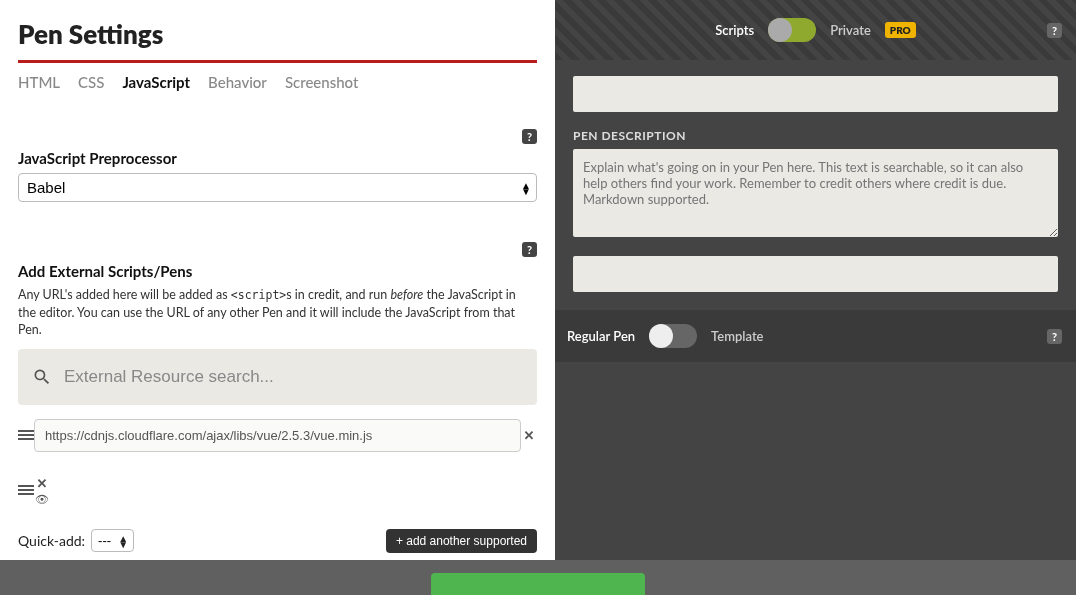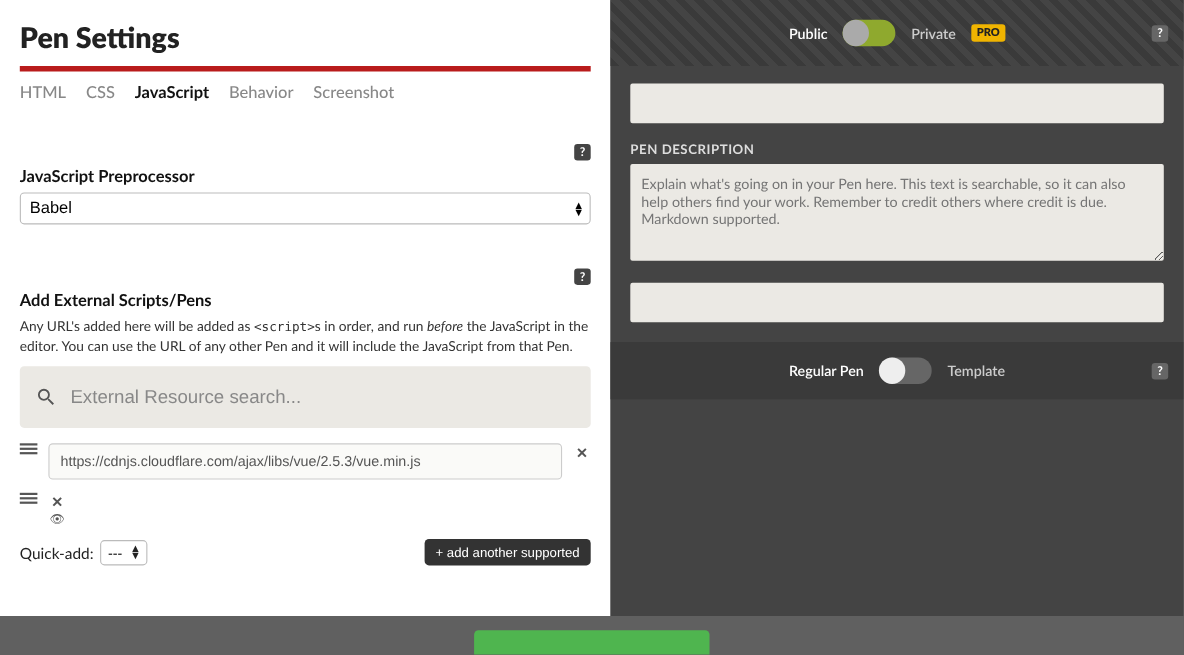--- a/index.html
+++ b/index.html
@@ -1,37 +1,37 @@
 <!DOCTYPE html>
 <html><head>
 <meta charset="utf-8">
 <style>
 * { box-sizing: border-box; margin: 0; padding: 0; }
 body { font-family: -apple-system, BlinkMacSystemFont, "Segoe UI", "Lato", sans-serif; background: #606060; width: 1076px; height: 595px; overflow: hidden; }
 .modal { display: flex; height: 560px; }
 .left-panel { width: 555px; background: #fff; padding: 18px 18px 10px 18px; overflow: hidden; }
 .right-panel { flex: 1; background: #444; color: #eee; display: flex; flex-direction: column; }
 .title { font-size: 26px; font-weight: 800; color: #222; margin-bottom: 10px; }
-.tabs { display: flex; gap: 18px; border-top: 5px solid #b91c1c; padding-top: 10px; margin-bottom: 14px; }
+.tabs { display: flex; gap: 18px; border-top: 3px solid #b91c1c; padding-top: 10px; margin-bottom: 14px; }
 .tab { font-size: 15px; color: #888; cursor: pointer; font-weight: 500; }
 .tab.active { color: #111; font-weight: 700; }
 .section-header { display: flex; justify-content: space-between; align-items: center; margin-bottom: 6px; }
 .section-header h3 { font-size: 15px; font-weight: 700; color: #111; margin-top: 44px; }
 .help-icon { width: 15px; height: 15px; background: #444; color: #fff; border-radius: 3px; font-size: 11px; font-weight: 700; display: inline-flex; align-items: center; justify-content: center; cursor: pointer; }
 .help-icon.grey { background: #666; }
 .select-wrap { position: relative; margin-bottom: 16px; }
 .select { width: 100%; padding: 5px 8px; font-size: 15px; border: 1px solid #bbb; border-radius: 4px; background: #fff; appearance: none; -webkit-appearance: none; }
 .select-arrows { position: absolute; right: 6px; top: 50%; transform: translateY(-50%); pointer-events: none; font-size: 10px; line-height: 6px; display: flex; flex-direction: column; }
 .help-text { font-size: 12.5px; color: #333; line-height: 1.4; margin-bottom: 10px; }
 .help-text code { font-family: Menlo, monospace; font-size: 11.5px; }
 .search-box { background: #ebe9e4; border-radius: 4px; display: flex; align-items: center; padding: 0 14px; height: 56px; margin-bottom: 14px; }
 .search-box svg { width: 20px; height: 20px; fill: #555; margin-right: 12px; }
 .search-input { flex: 1; border: none; background: transparent; font-size: 17px; color: #555; outline: none; }
 .search-input::placeholder { color: #888; }
-.resource-row { display: flex; gap: 10px; margin-bottom: 12px; }
+.resource-row { display: flex; align-items: center; margin-bottom: 23px; }
 .drag-handle { width: 16px; display: flex; flex-direction: column; gap: 2px; cursor: grab; }
 .drag-handle span { height: 2px; background: #555; }
 .resource-input { flex: 1; padding: 8px 10px; font-size: 13px; border: 1px solid #ccc; border-radius: 4px; background: #fafaf8; color: #555; }
 .resource-actions { display: flex; flex-direction: column; gap: 1px; color: #555; font-size: 13px; width: 16px; align-items: center; }
 .resource-actions .x { cursor: pointer; font-weight: 700; }
 .resource-actions .eye { cursor: pointer; font-size: 11px; }
 .bottom-row { display: flex; justify-content: space-between; align-items: center; margin-top: 4px; }
 .quick-add { display: flex; align-items: center; gap: 6px; font-size: 14px; color: #222; }
 .quick-add .select-wrap { margin: 0; display: inline-block; }
 .quick-add select { padding: 3px 22px 3px 6px; font-size: 13px; }
@@ -43,21 +43,21 @@
 .toggle-label { font-size: 13px; color: #ccc; font-weight: 600; }
 .toggle-label.active { color: #fff; }
 .pro-badge { background: #f0b400; color: #222; font-size: 10px; font-weight: 800; padding: 2px 5px; border-radius: 3px; }
 .hatched-box .help-icon { position: absolute; right: 14px; }
 .right-section { padding: 8px 18px; }
 .right-label { font-size: 12px; letter-spacing: 0.5px; font-weight: 700; color: #ddd; margin-bottom: 6px; }
 .tags-row { display: flex; justify-content: space-between; align-items: flex-end; }
 .tags-hint { font-size: 11px; font-weight: 700; color: #ccc; letter-spacing: 0.3px; }
 .text-input { width: 100%; background: #ebe9e4; border: none; padding: 10px; font-size: 13px; border-radius: 2px; min-height: 36px; }
 .textarea { width: 100%; background: #ebe9e4; border: none; padding: 10px; font-size: 13px; color: #777; border-radius: 2px; height: 88px; resize: vertical; font-family: inherit; }
-.template-box { background: #3a3a3a; padding: 14px 12px; display: flex; align-items: center; justify-content: center; gap: 14px; position: relative; margin-top: 10px; }
+.template-box { background: #3a3a3a; padding: 14px 12px; display: flex; align-items: center; justify-content: flex-start; gap: 14px; position: relative; margin-top: 10px; }
 .toggle2 { width: 48px; height: 24px; background: #666; border-radius: 12px; position: relative; cursor: pointer; }
 .toggle2 .knob { width: 24px; height: 24px; background: #eee; border-radius: 50%; position: absolute; left: 0; top: 0; }
 .template-box .help-icon { position: absolute; right: 14px; }
 .footer { height: 95px; display: flex; align-items: center; justify-content: center; background: #606060; }
 .save-btn { background: #4fb54f; color: #fff; border: none; padding: 20px 36px; font-size: 25px; font-weight: 400; border-radius: 4px; cursor: pointer; font-family: inherit; }
 </style>
 </head>
 <body>
 
 <div class="modal">
@@ -83,21 +83,21 @@
           <span>▲</span>
           <span>▼</span>
         </div>
     </div>
 
     <div class="section-header">
       <h3>Add External Scripts/Pens</h3>
       <span class="help-icon">?</span>
     </div>
     <p class="help-text">
-      <span>Any URL's added here will be added as </span><code>&lt;script&gt;</code><span>s in order, and run </span><em>before</em><span> the JavaScript in the editor. You can use the URL of any other Pen and it will include the JavaScript from that Pen.</span>
+      <span>Any URL's added here will be added as </span><code>&lt;script&gt;</code><span>s in credit, and run </span><em>before</em><span> the JavaScript in the editor. You can use the URL of any other Pen and it will include the JavaScript from that Pen.</span>
     </p>
 
     <div class="search-box">
       <svg viewBox="0 0 24 24">
           <path d="M15.5 14h-.79l-.28-.27A6.471 6.471 0 0016 9.5 6.5 6.5 0 109.5 16c1.61 0 3.09-.59 4.23-1.57l.27.28v.79l5 4.99L20.49 19l-4.99-5zm-6 0C7.01 14 5 11.99 5 9.5S7.01 5 9.5 5 14 7.01 14 9.5 11.99 14 9.5 14z"></path>
         </svg>
       <input class="search-input" placeholder="External Resource search..." style="">
     </div>
 
     <div class="resource-row">
@@ -136,21 +136,21 @@
               <span>▼</span>
             </div>
         </div>
       </div>
       <button class="add-resource-btn">+ add another supported</button>
     </div>
   </div>
 
   <div class="right-panel">
     <div class="hatched-box">
-      <span class="toggle-label active">Public</span>
+      <span class="toggle-label active">Scripts</span>
       <div class="toggle">
           <div class="knob"></div>
         </div>
       <span class="toggle-label">Private</span>
       <span class="pro-badge">PRO</span>
       <span class="help-icon grey">?</span>
     </div>
 
     <div class="right-section">
       <input class="text-input" style="">

